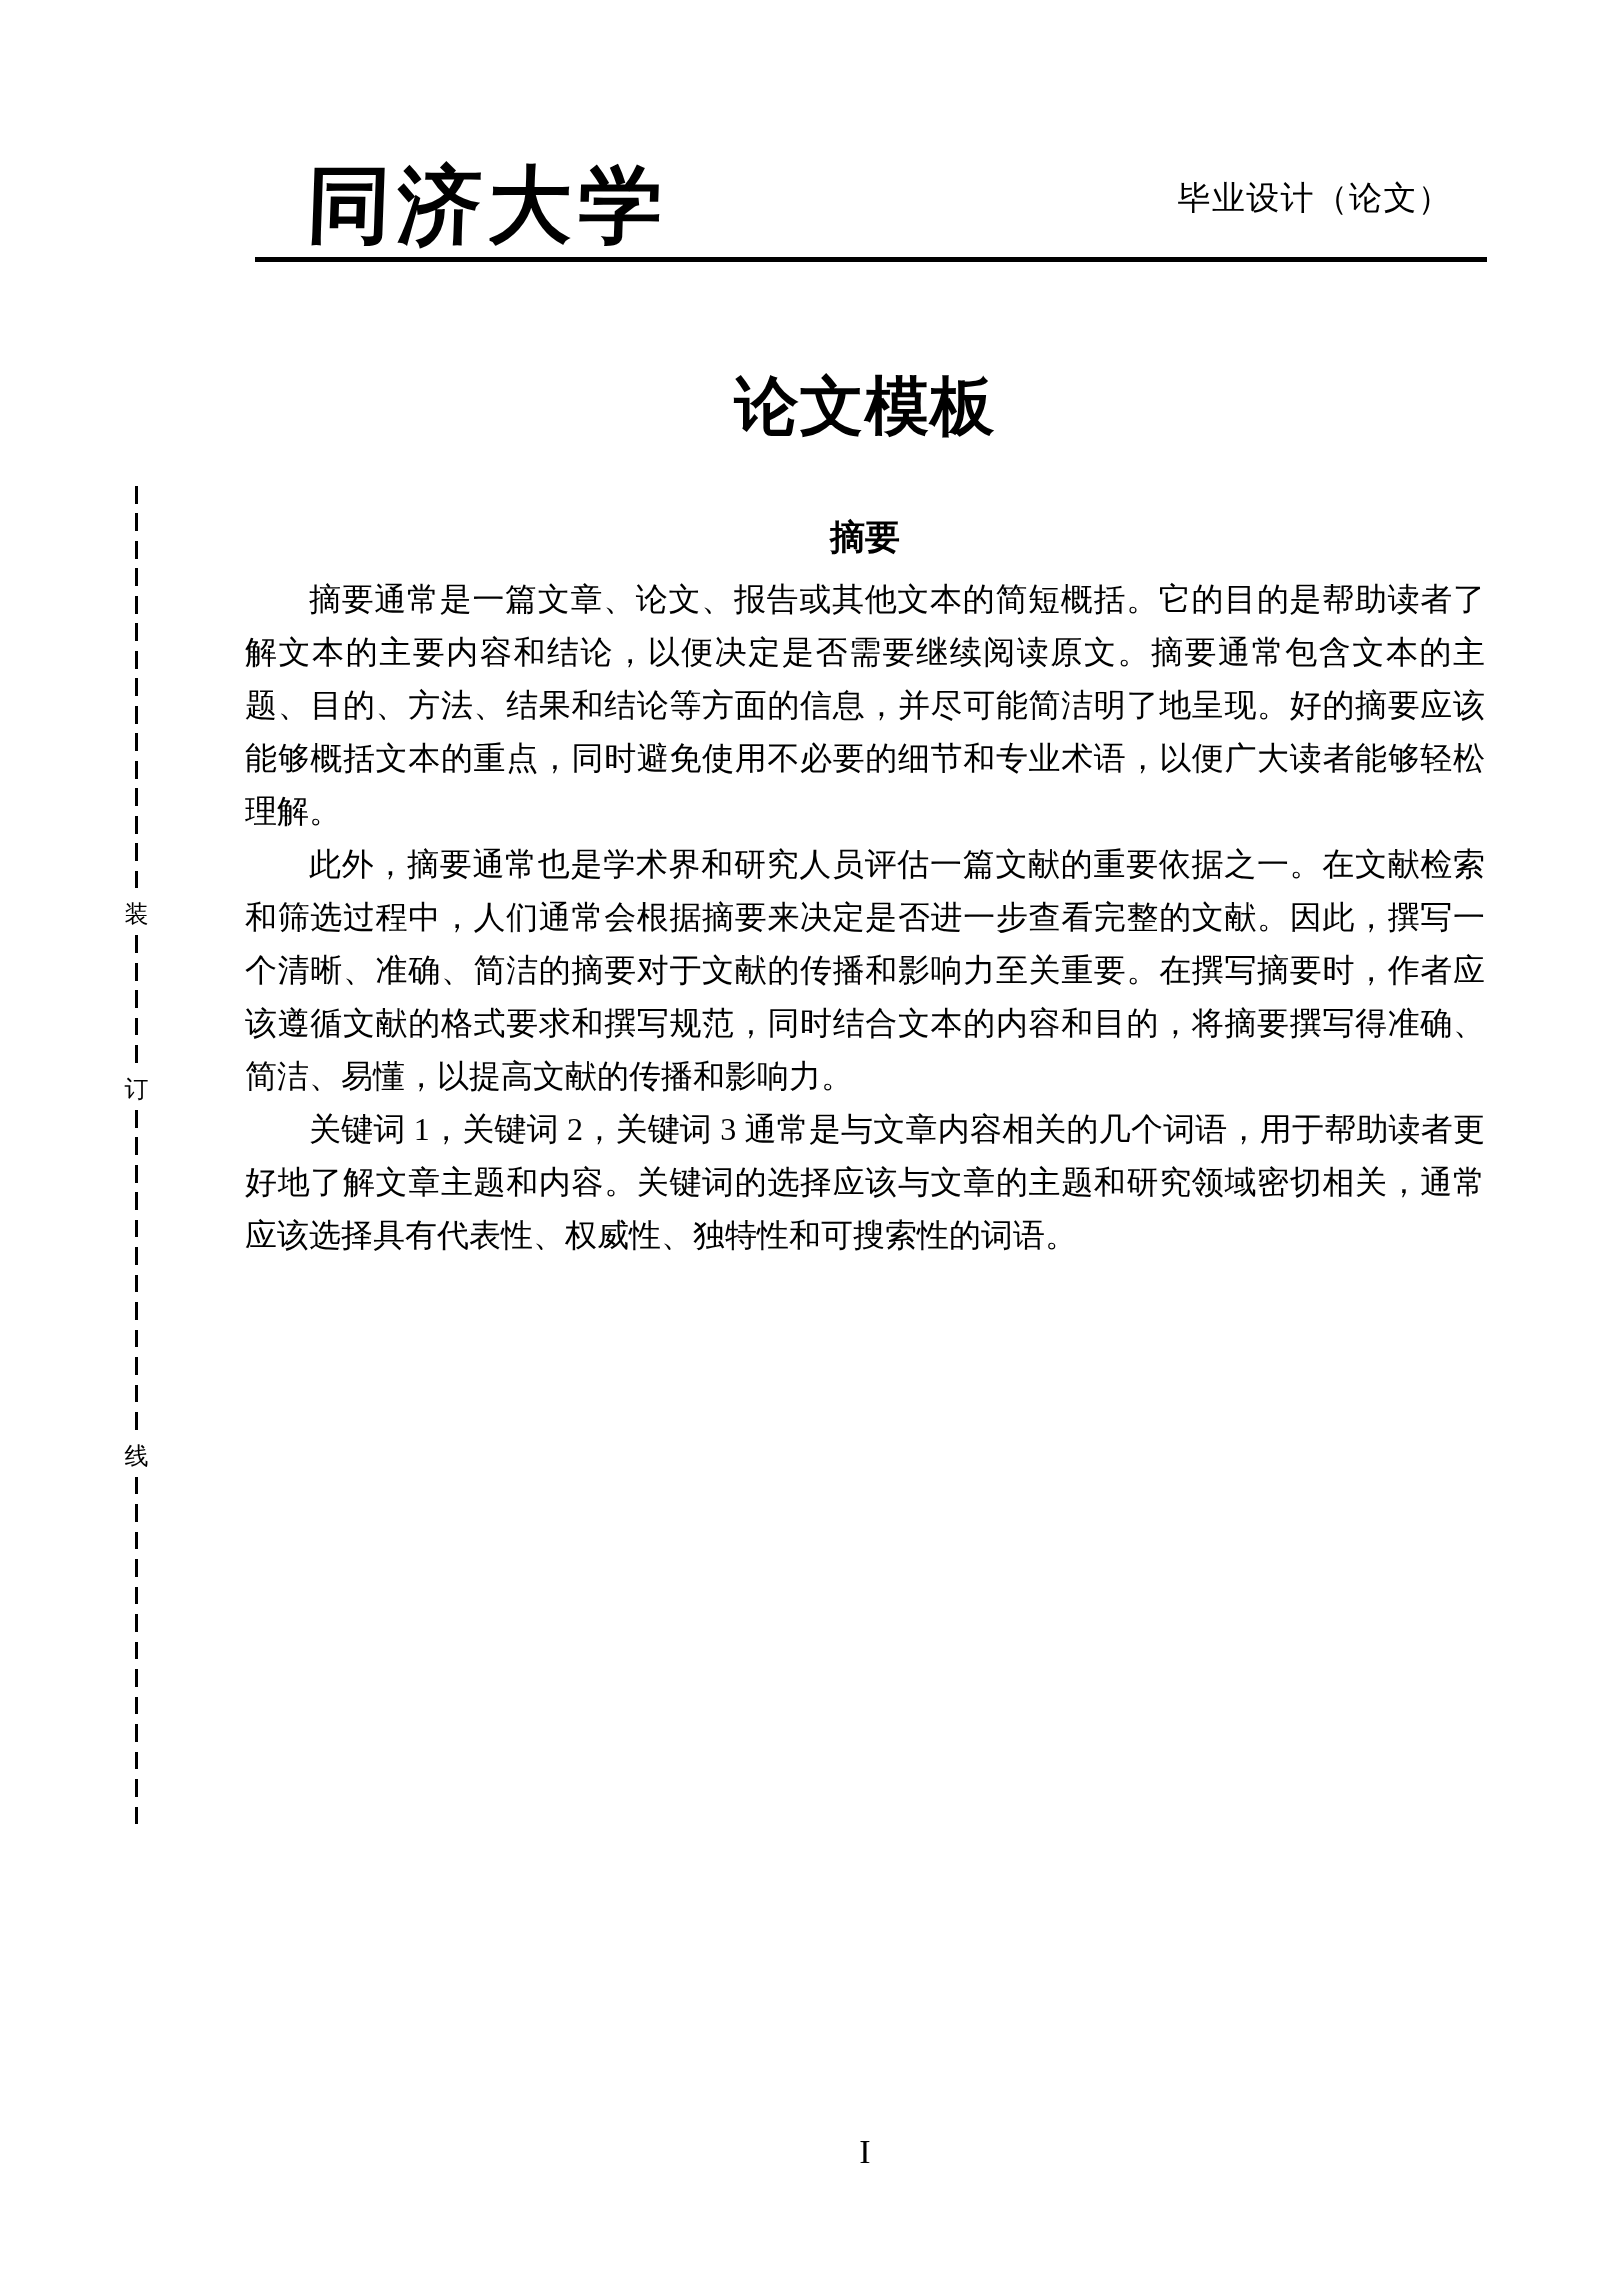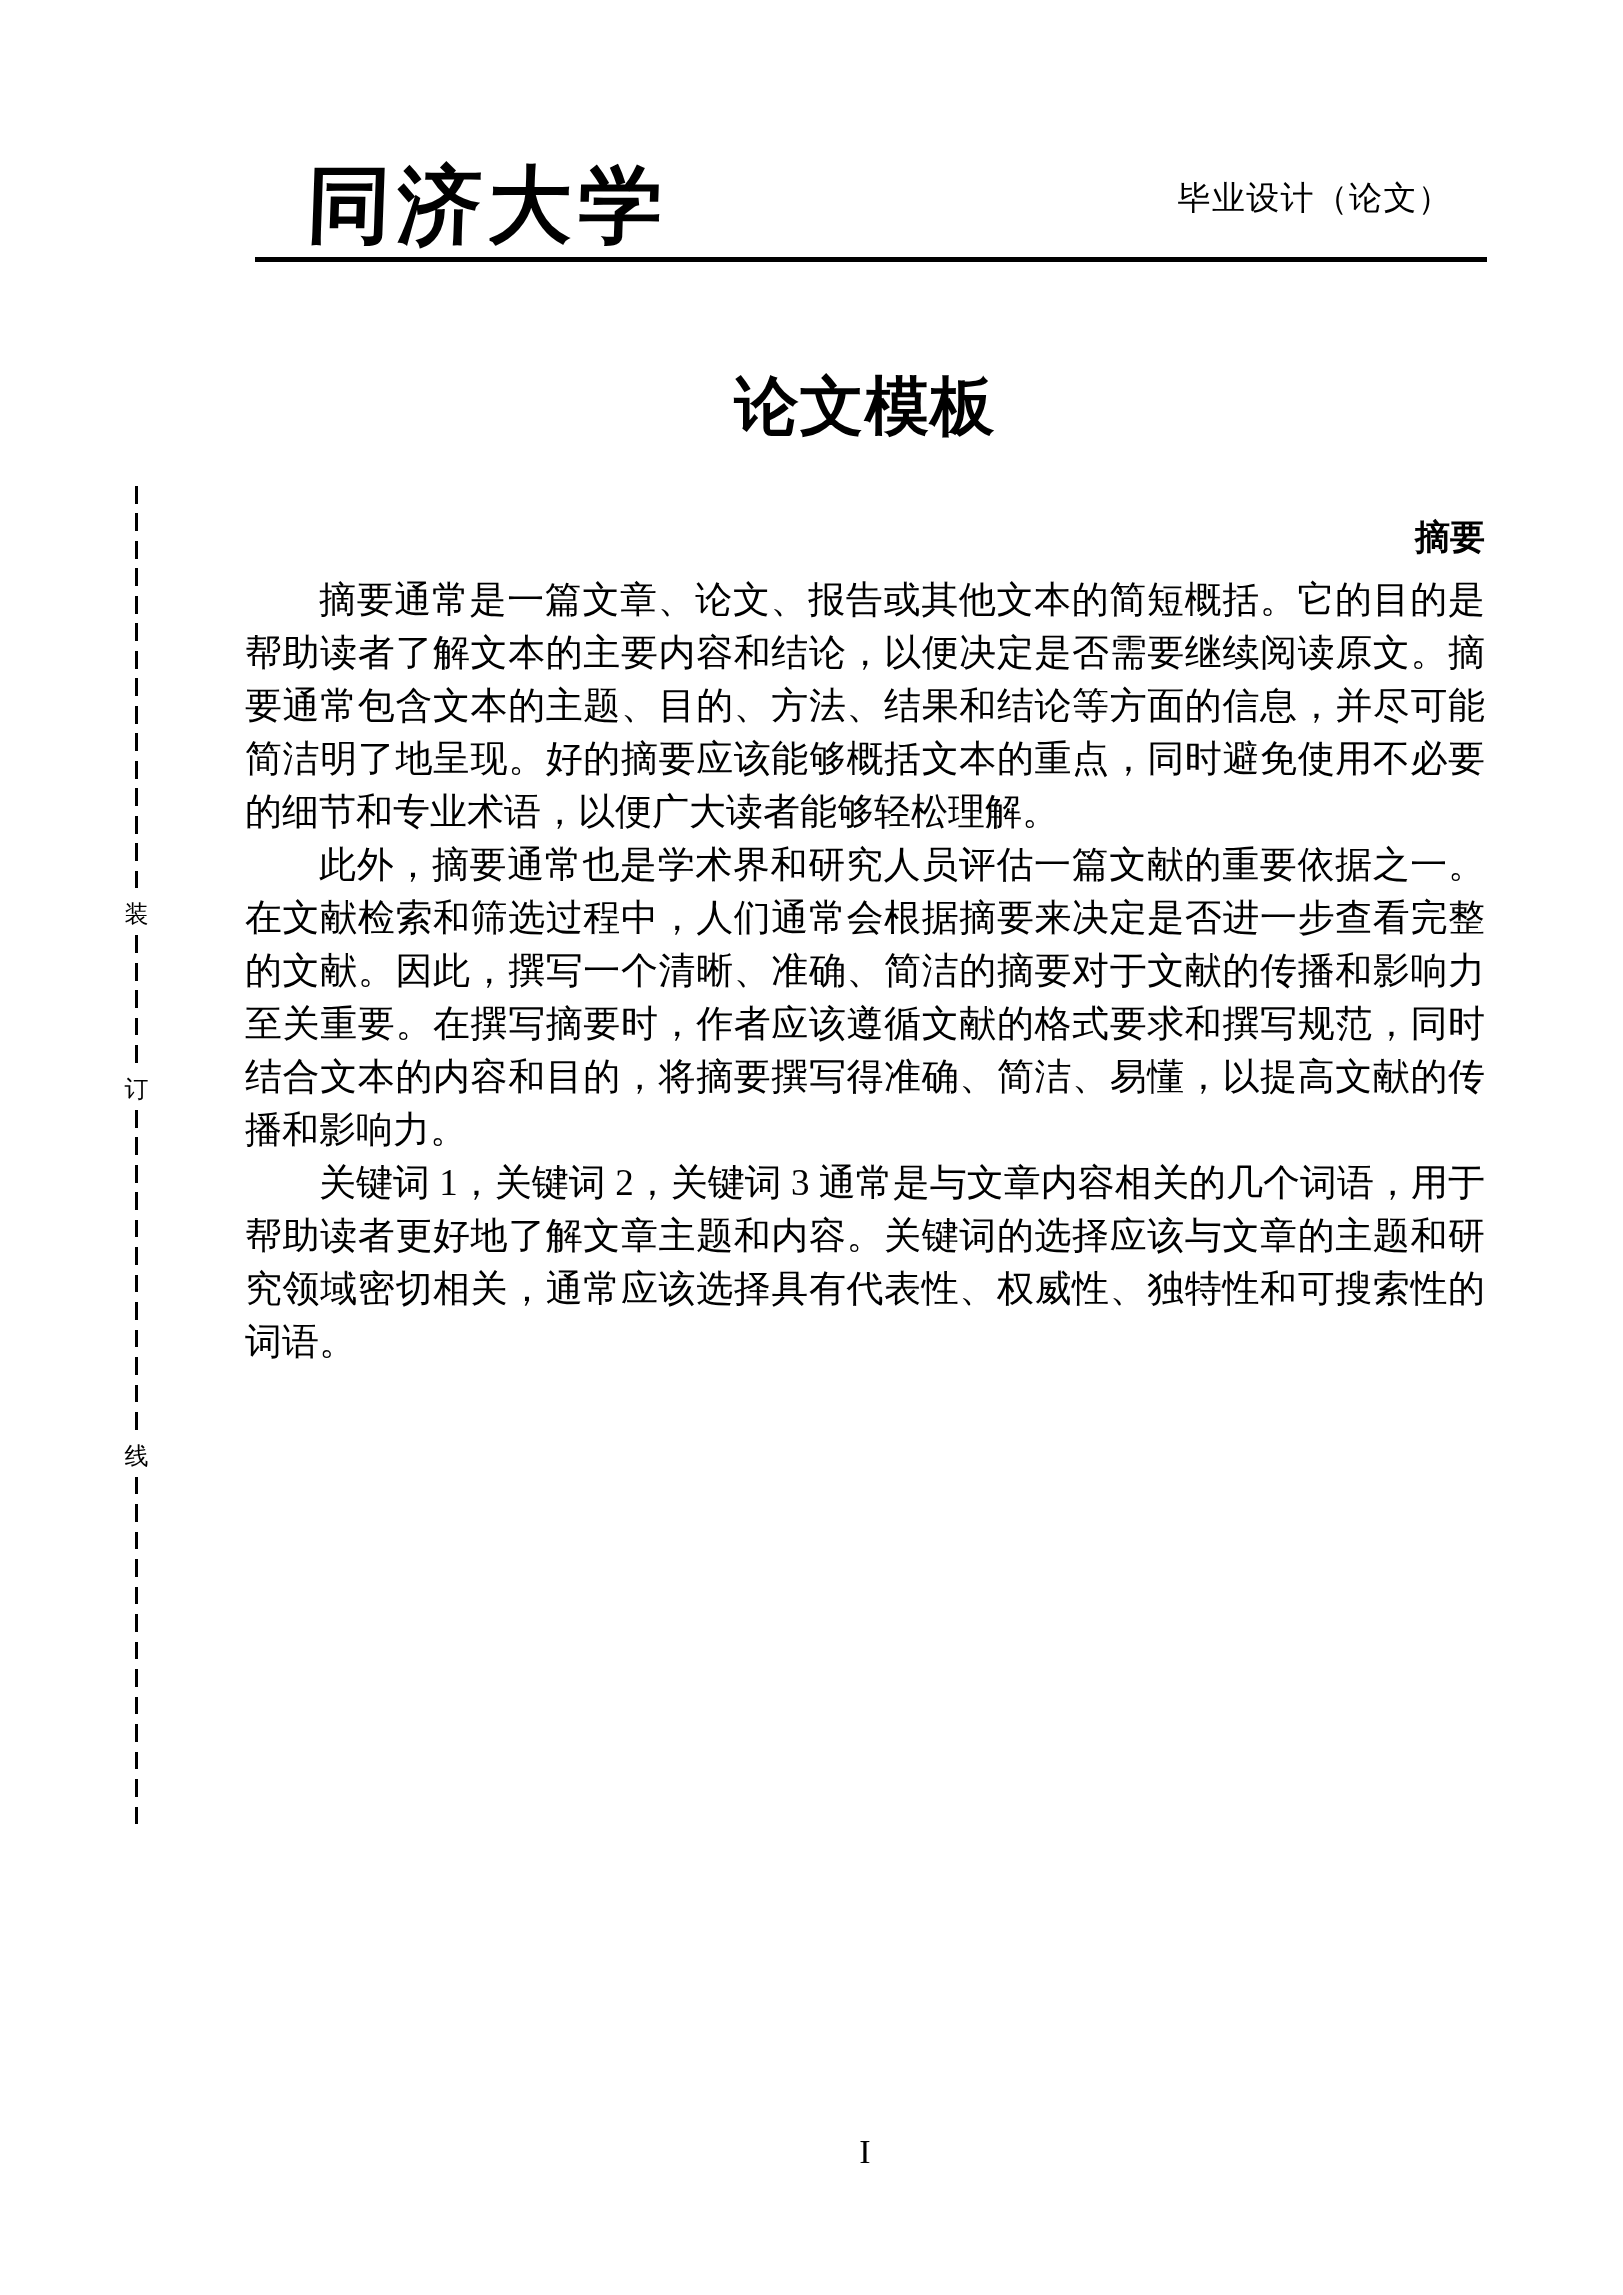--- a/index.html
+++ b/index.html
@@ -49,27 +49,27 @@
 
   .page-title{
     top:370px;
     text-align:center;
     font-family:"Liberation Sans","DejaVu Sans",sans-serif;
     font-weight:bold;font-size:64px;line-height:1.15;
     letter-spacing:1.3px;
   }
   .abstract-heading{
     top:517px;
-    text-align:right;
+    text-align:center;
     font-family:"Liberation Sans","DejaVu Sans",sans-serif;
     font-weight:bold;font-size:35px;line-height:1.15;
   }
   .abstract-body{
     top:573px;
-    font-size:37px;line-height:53px;
+    font-size:32px;line-height:53px;
     text-align:justify;
   }
   .abstract-body p{
     margin:0;padding:0;text-indent:2em;
   }
   .keywords-line{
     margin-top:27.5px;text-indent:0.2em;
   }
   .keywords-label{font-weight:bold;}
 

